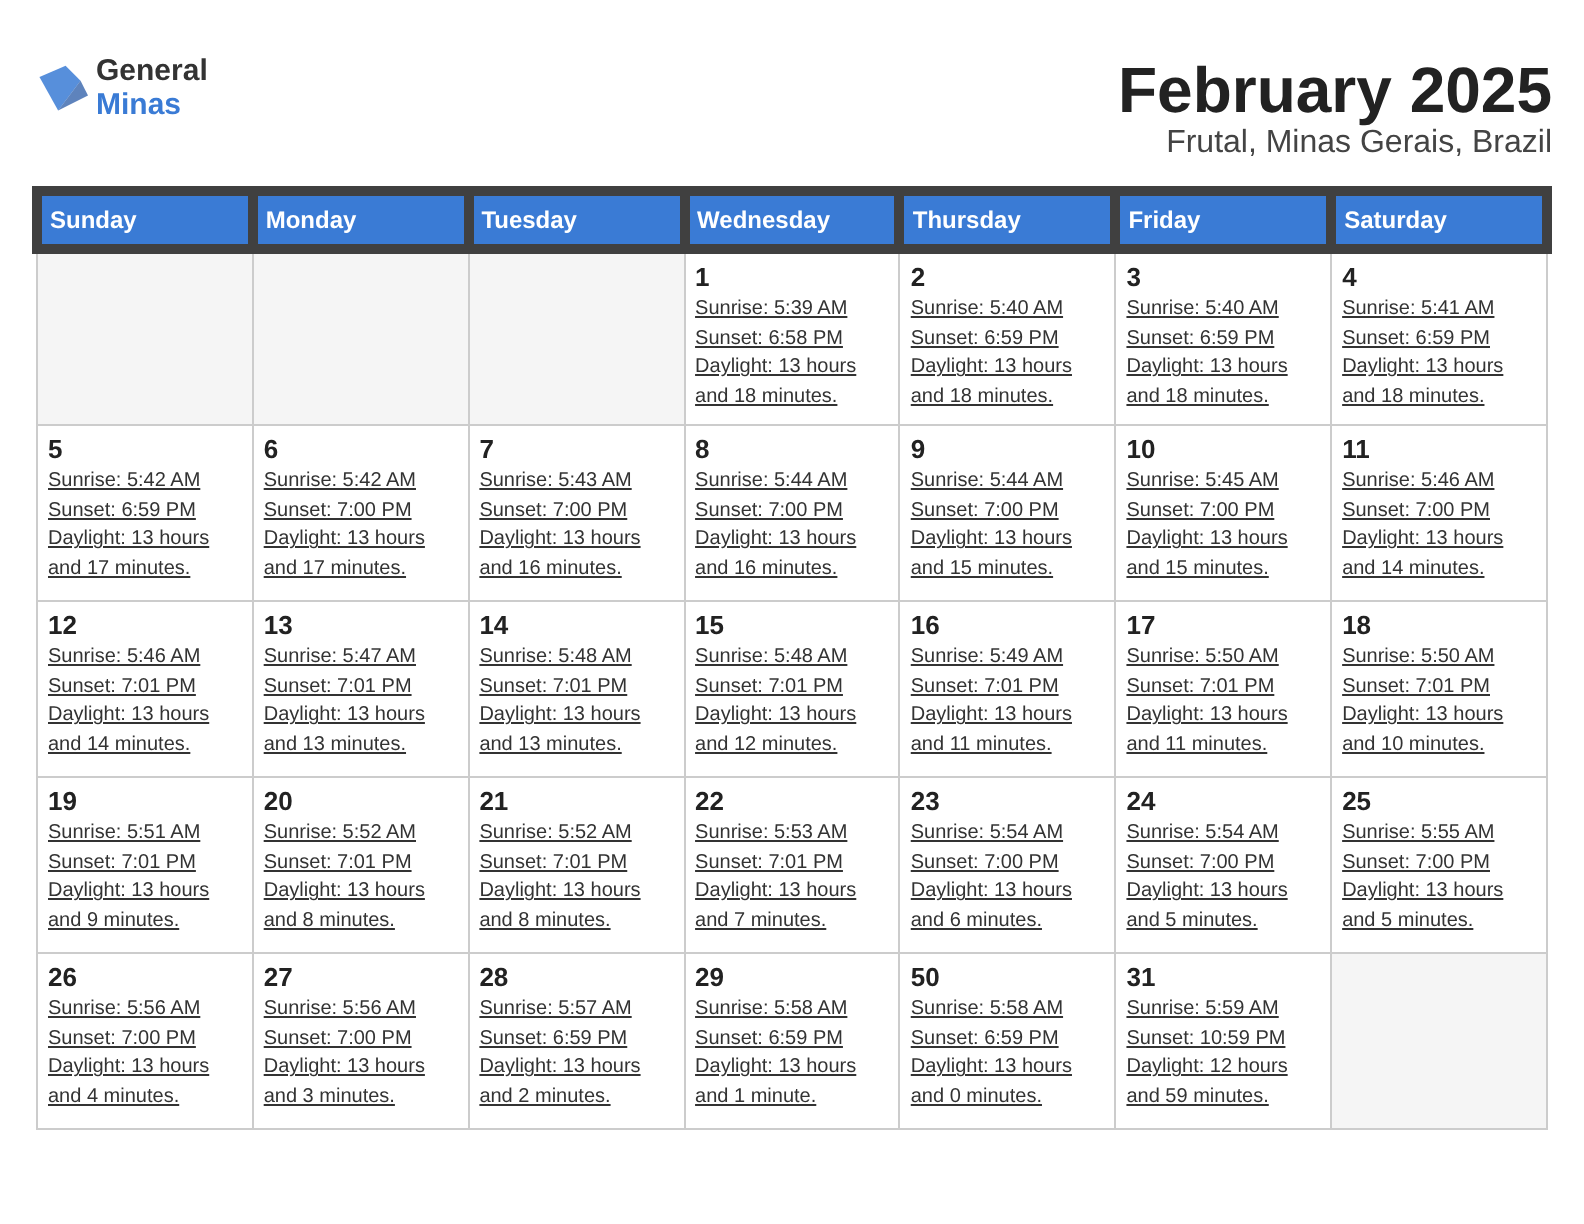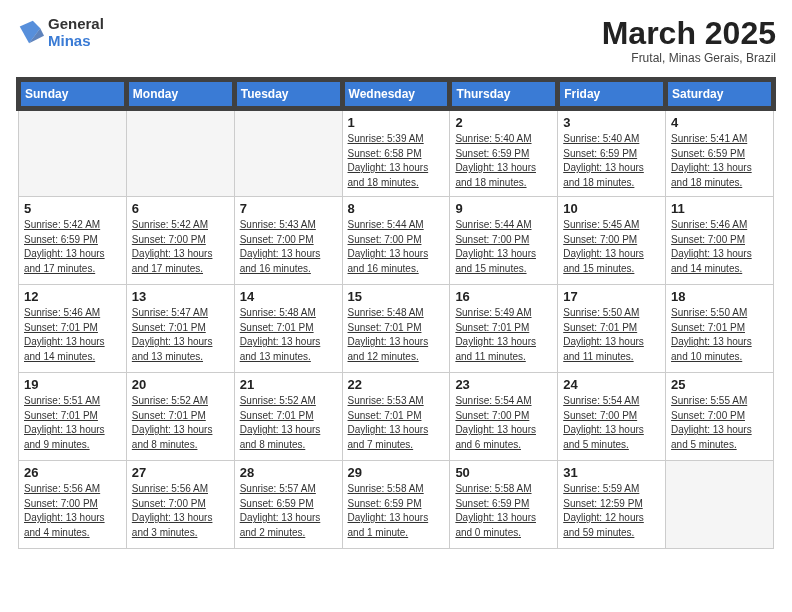--- a/index.html
+++ b/index.html
@@ -8,20 +8,21 @@
       background: #fff;
       width: 792px;
       min-height: 612px;
       padding: 16px;
     }
     .header {
       display: flex;
       align-items: flex-start;
       justify-content: space-between;
       margin-bottom: 12px;
+      margin-top: 12px;
     }
     .logo {
       display: flex;
       align-items: center;
       gap: 4px;
     }
     .logo-text {
       display: flex;
       flex-direction: column;
       font-size: 15px;
@@ -35,21 +36,21 @@
       height: 28px;
     }
     .title-block { text-align: right; }
     .month-title {
       font-size: 32px;
       font-weight: bold;
       color: #222;
       line-height: 1.1;
     }
     .location {
-      font-size: 12px;
+      font-size: 16px;
       color: #444;
     }
     .calendar {
       width: 100%;
       border-collapse: collapse;
       table-layout: fixed;
     }
     .calendar th {
       background: #3a7bd5;
       color: #fff;
@@ -91,21 +92,21 @@
     <svg class="logo-icon" viewBox="0 0 30 30" xmlns="http://www.w3.org/2000/svg">
       <path d="M4 8 L18 2 L26 10 L14 26 Z" fill="#3a7bd5" opacity="0.85"></path>
       <path d="M14 26 L26 10 L30 18 Z" fill="#1a4fa0" opacity="0.7"></path>
     </svg>
     <div class="logo-text">
       <span>General</span>
       <span>Minas</span>
     </div>
   </div>
   <div class="title-block">
-    <div class="month-title">March 2025</div>
+    <div class="month-title">February 2025</div>
     <div class="location">Frutal, Minas Gerais, Brazil</div>
   </div>
 </div>
 
 <table class="calendar">
   <thead>
     <tr>
     <th>Sunday</th>
         <th>Monday</th>
         <th>Tuesday</th>
@@ -334,20 +335,20 @@
         <td>
           <div class="day-number">50</div>
           <div class="day-info">Sunrise: 5:58 AM
 Sunset: 6:59 PM
 Daylight: 13 hours
 and 0 minutes.</div>
         </td>
         <td>
           <div class="day-number">31</div>
           <div class="day-info">Sunrise: 5:59 AM
-Sunset: 12:59 PM
+Sunset: 10:59 PM
 Daylight: 12 hours
 and 59 minutes.</div>
         </td>
         <td class="empty"></td>
       </tr>
     </tbody>
 </table>
 
 </body></html>

